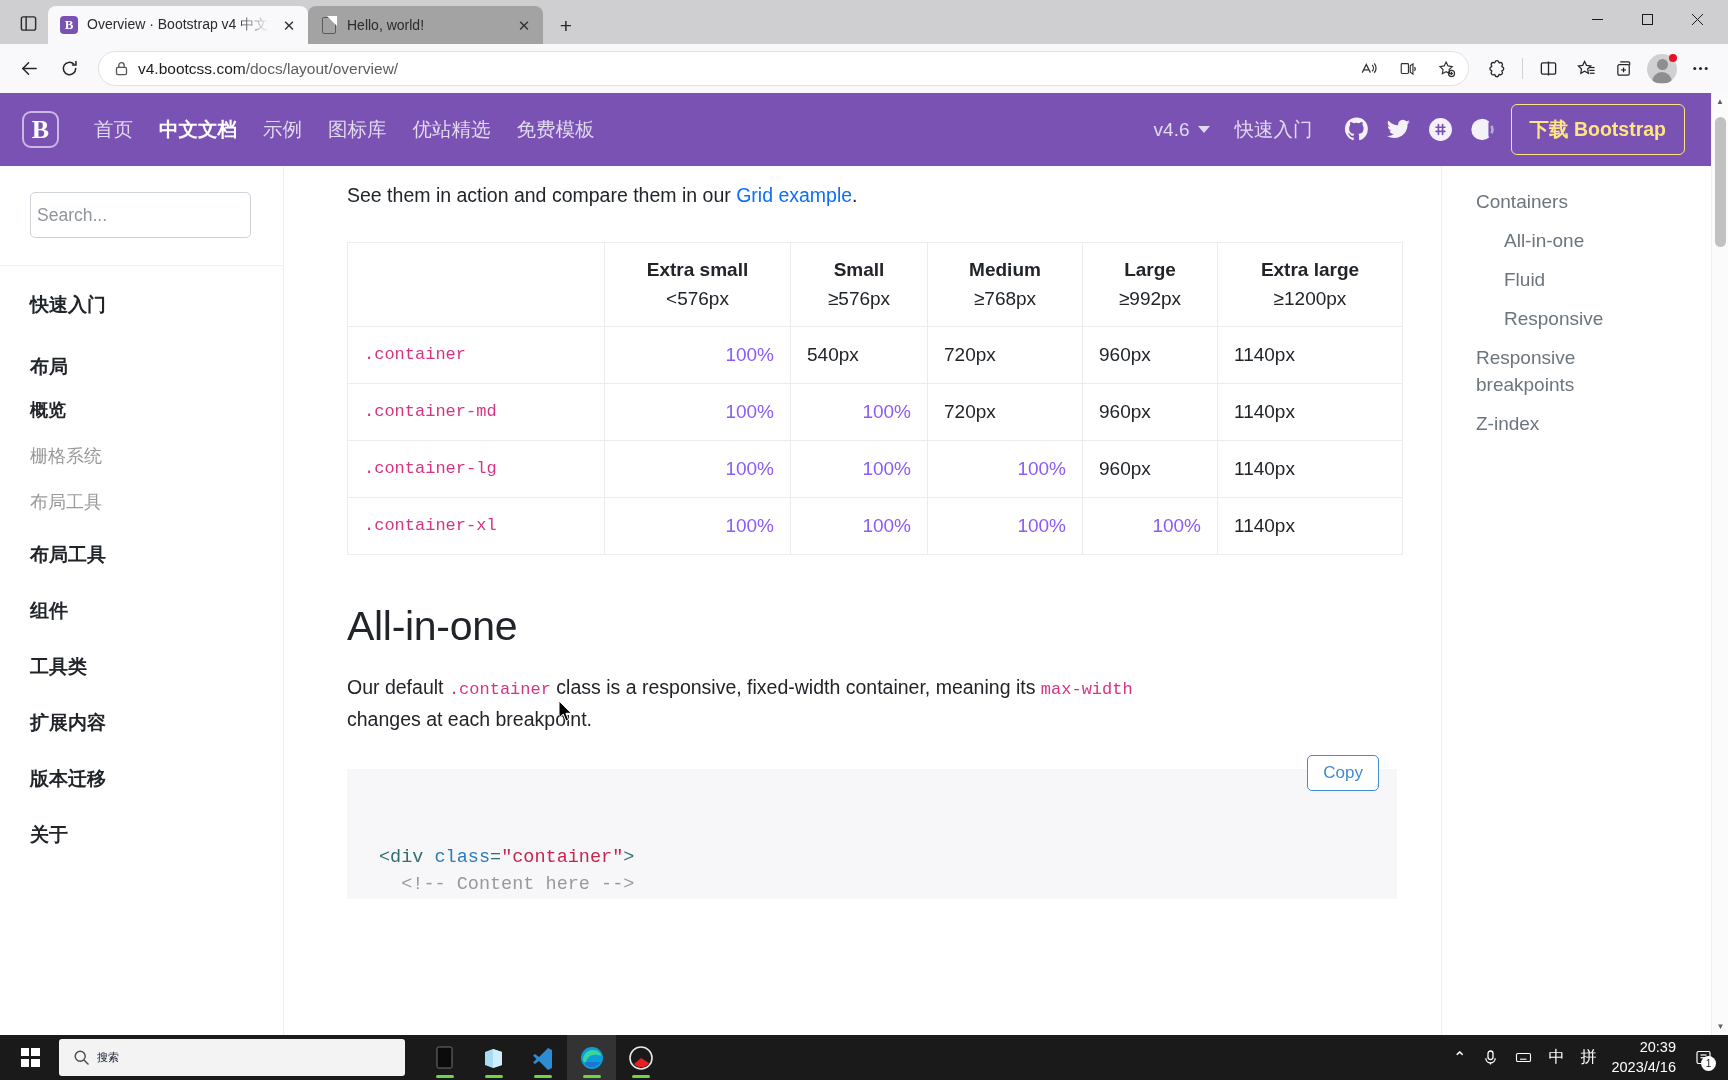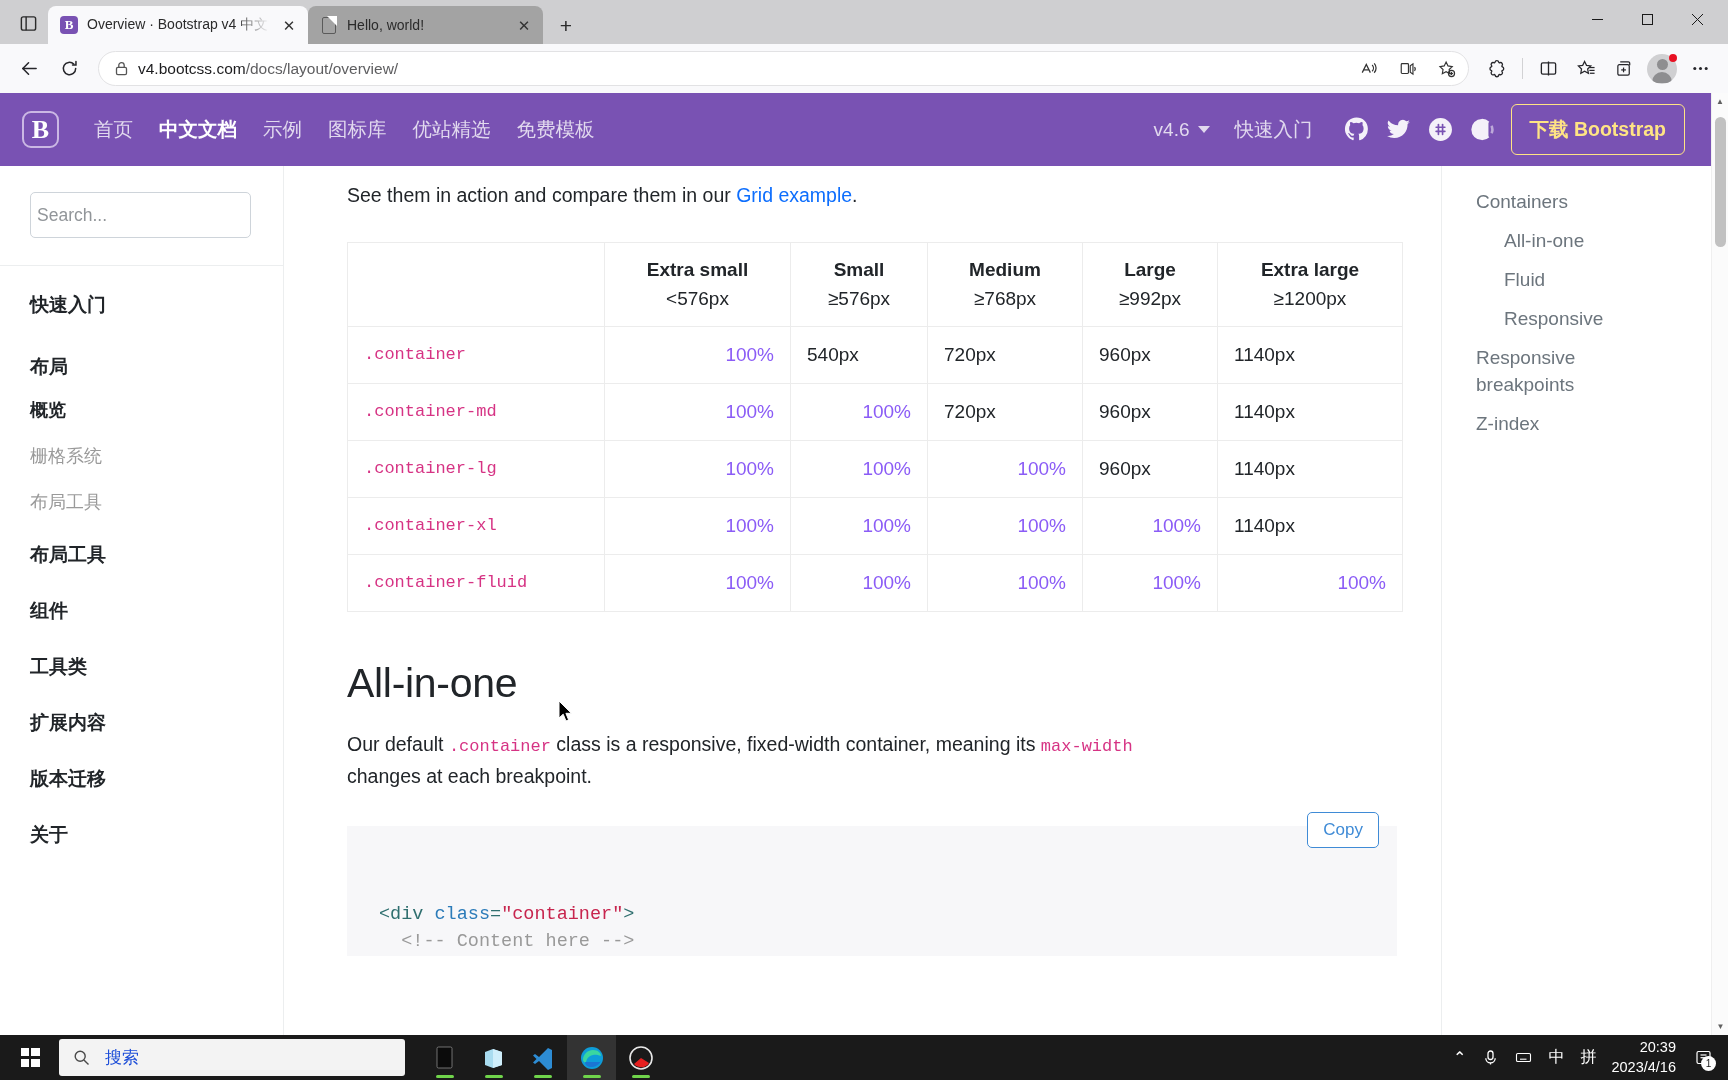--- a/index.html
+++ b/index.html
@@ -187,22 +187,22 @@
   
   .cursor { position: absolute; left: 559px; top: 608px; width: 14px; height: 21px; pointer-events: none; }
 
   
   .taskbar { width: 1728px; height: 45px; background: #1a1a1a; display: flex; align-items: center; padding: 0 4px; }
   .startbtn { width: 52px; height: 45px; display:flex; align-items:center; justify-content:center; cursor:pointer; }
   .winlogo { width: 19px; height: 19px; display: grid; grid-template-columns: 1fr 1fr; grid-template-rows: 1fr 1fr; gap: 2.2px; }
   .winlogo i { background: #fff; display: block; }
   .searchpill {
     width: 346px; height: 37px; background: #f3f3f3; border-radius: 3px;
-    display: flex; align-items: center; gap: 15px; padding: 0 14px; margin-left: 3px;
-    font-size: 17px; color: #1d4ed8; cursor: text;
+    display: flex; align-items: center; gap: 7px; padding: 0 14px; margin-left: 3px;
+    font-size: 11px; color: #0f172a; cursor: text;
   }
   .searchpill svg { width: 17px; height: 17px; color: #4a4a4a; }
   .tbapps { display: flex; align-items: center; margin-left: 15px; height: 45px; }
   .tbapp { width: 49px; height: 45px; display:flex; align-items:center; justify-content:center; position: relative; cursor: pointer; }
   .tbapp.active { background: #333; }
   .tbapp .ind { position: absolute; bottom: 2px; left: 50%; transform: translateX(-50%); width: 18px; height: 3px; border-radius: 2px; background: #70d44b; }
   .tray { margin-left: auto; display: flex; align-items: center; gap: 2px; padding-right: 6px; color: #fff; }
   .trayitem { padding: 0 7px; height: 45px; display:flex; align-items:center; justify-content:center; cursor:pointer; font-size: 16px; color: #fff; }
   .trayitem svg { width: 17px; height: 17px; }
   .clock { text-align: right; font-size: 14.5px; line-height: 1.35; color: #fff; padding: 0 10px 0 6px; cursor: pointer; }
@@ -462,28 +462,20 @@
                   <td class="val">1140px</td>
                 </tr>
                 <tr>
                   <td class="clsname">.container-xl</td>
                   <td class="muted">100%</td>
                   <td class="muted">100%</td>
                   <td class="muted">100%</td>
                   <td class="muted">100%</td>
                   <td class="val">1140px</td>
                 </tr>
-                <tr>
-                  <td class="clsname">.container-fluid</td>
-                  <td class="muted">100%</td>
-                  <td class="muted">100%</td>
-                  <td class="muted">100%</td>
-                  <td class="muted">100%</td>
-                  <td class="muted">100%</td>
-                </tr>
               </tbody>
           </table>
 
           <h2 class="sect">All-in-one</h2>
           <p class="body"><span>Our default </span><code class="inl">.container</code><span> class is a responsive, fixed-width container, meaning its </span><code class="inl">max-width</code><span> changes at each breakpoint.</span></p>
 
           <div class="codeblock">
             <button class="copybtn">Copy</button>
 <span class="tg">&lt;div </span><span class="at">class</span><span class="tg">=</span><span class="st">"container"</span><span class="tg">&gt;</span>
 <span class="cm">  &lt;!-- Content here --&gt;</span></div>

